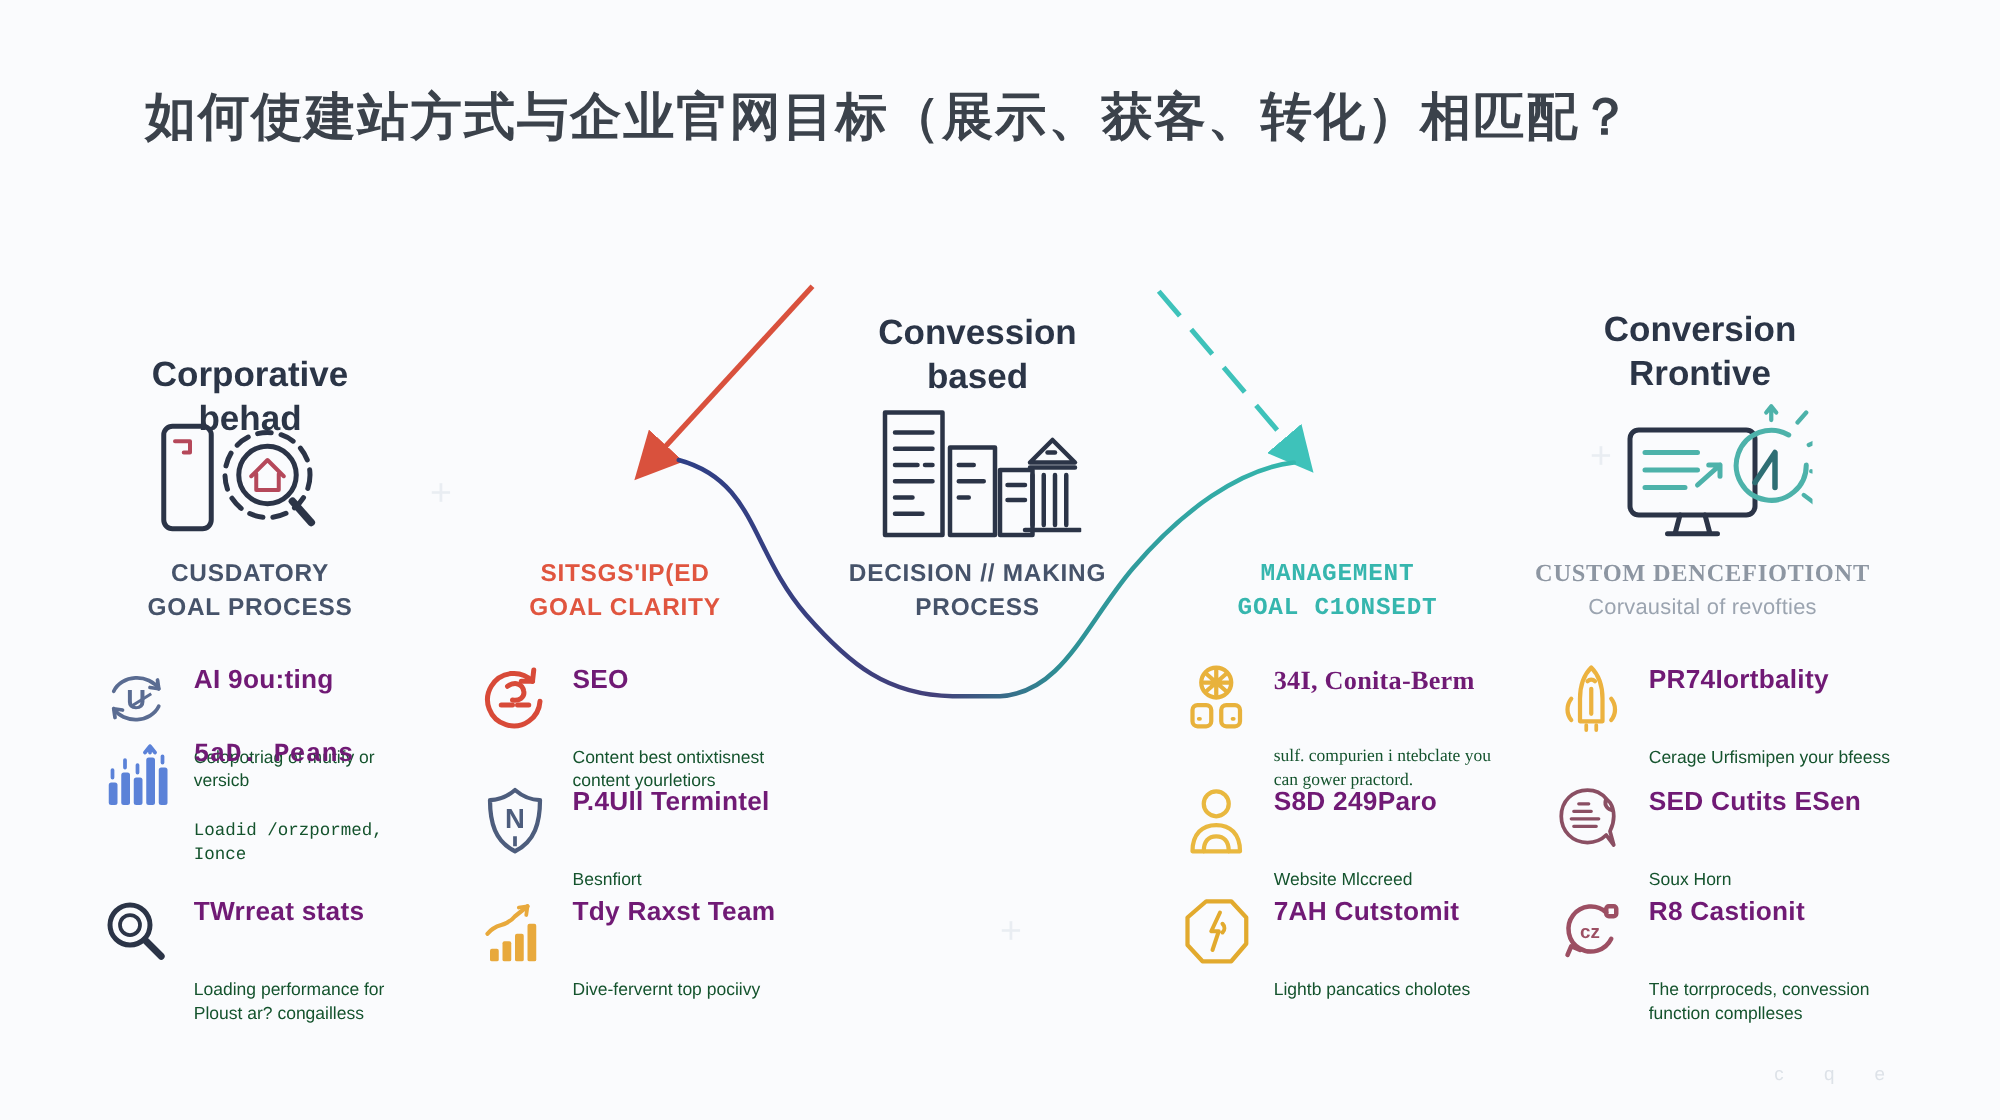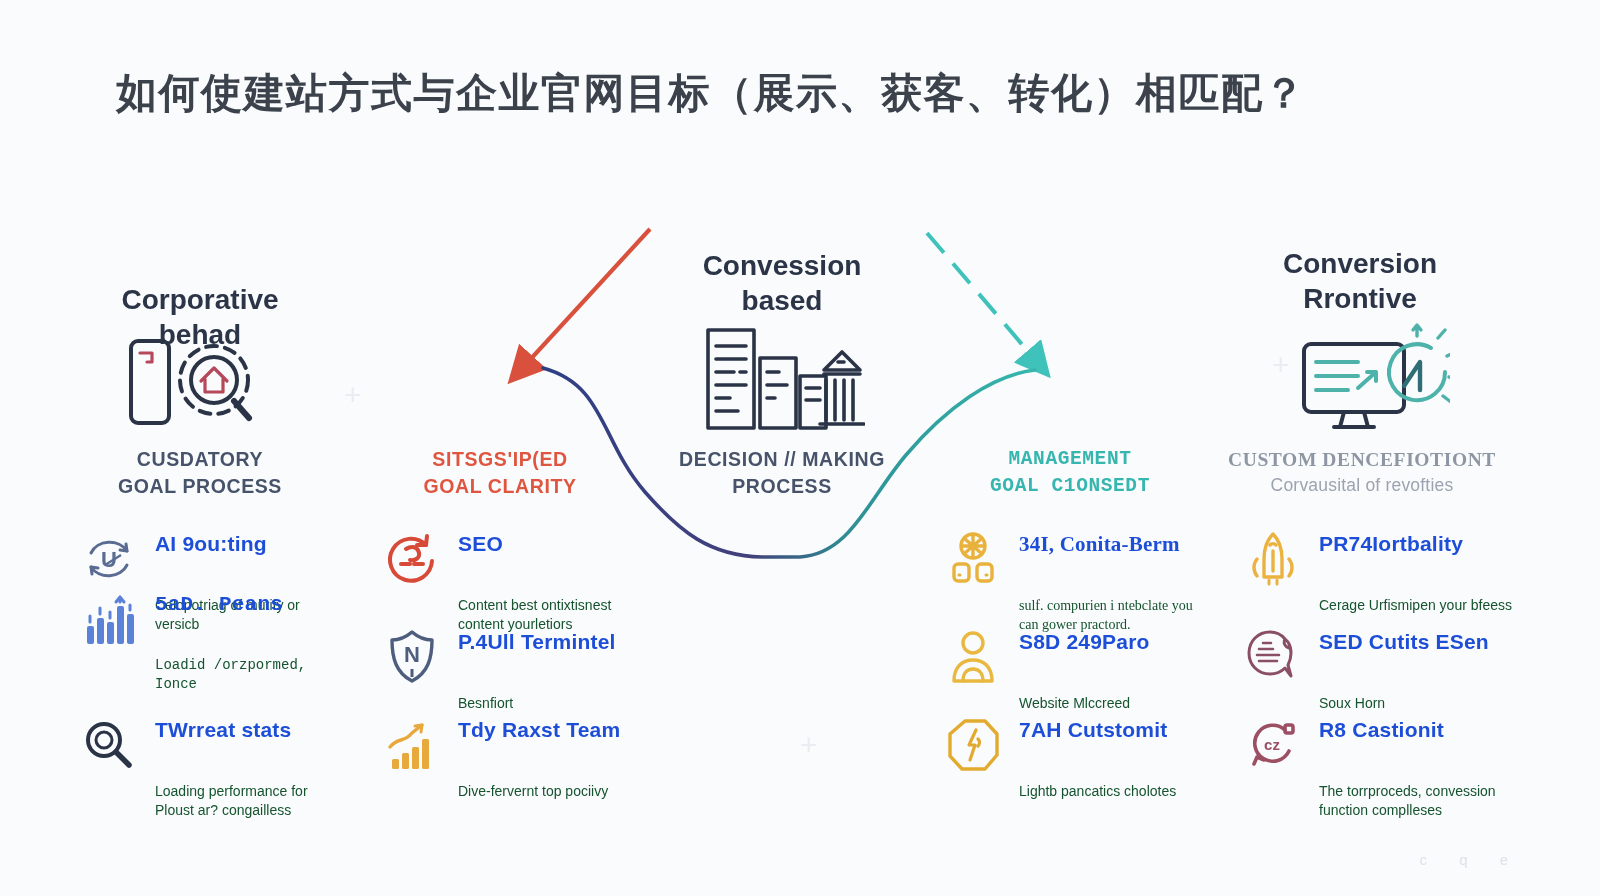--- a/index.html
+++ b/index.html
@@ -22,21 +22,21 @@
     width:300px;text-align:center;font-weight:700;
     font-size:19.5px;letter-spacing:.6px;line-height:1.4;color:#46536a;
   }
   .caption .ln{display:block;}
   .caption.red{color:#e0553f;}
   .caption.teal{color:#36b6ae;}
   .caption.gray .ln1{color:#8d96a2;font-family:Liberation Serif, serif;}
   .caption.gray .ln2{color:#9ba4b0;font-weight:400;font-size:17.5px;letter-spacing:.2px;}
   .item{display:flex;gap:17px;align-items:flex-start;}
   .item-icon{width:58px;height:58px;flex:0 0 58px;display:flex;align-items:center;justify-content:center;}
-  .item-title{font-size:21px;font-weight:600;color:#1d4ed8;margin:2px 0 4px 0;letter-spacing:.2px;}
+  .item-title{font-size:21px;font-weight:600;color:#701a75;margin:2px 0 4px 0;letter-spacing:.2px;}
   .item-sub{font-size:14px;color:#14532d;line-height:1.35;margin-top:40px;}
   .w185{max-width:185px;} .w195{max-width:198px;} .w190{max-width:192px;} .w215{max-width:218px;}
   .plus{position:absolute;color:#e9edf2;font-size:30px;font-weight:300;}
   .watermark{position:absolute;right:78px;bottom:28px;font-size:15px;color:#dde2e8;letter-spacing:14px;}
   svg{display:block;}
 </style>
 </head>
 <body>
 
 <svg class="abs" style="left:0;top:0;" width="1600" height="896" viewBox="0 0 1600 896">

